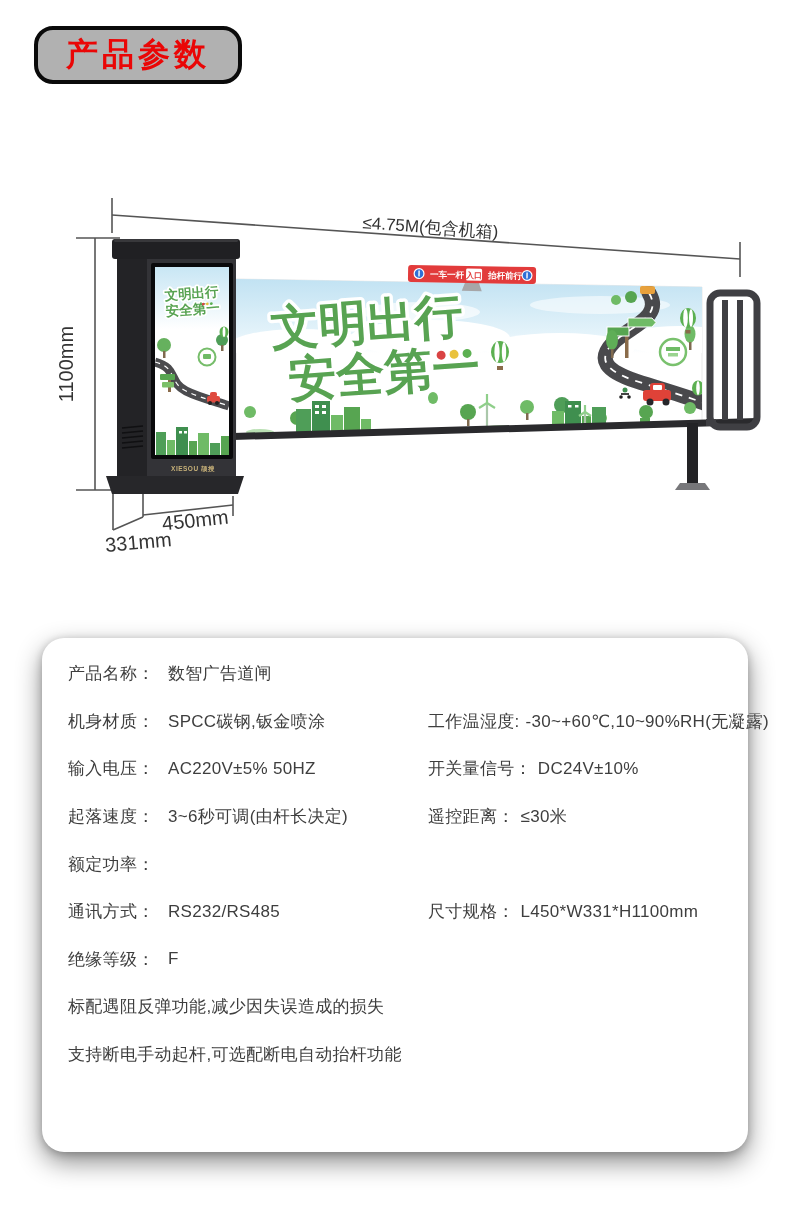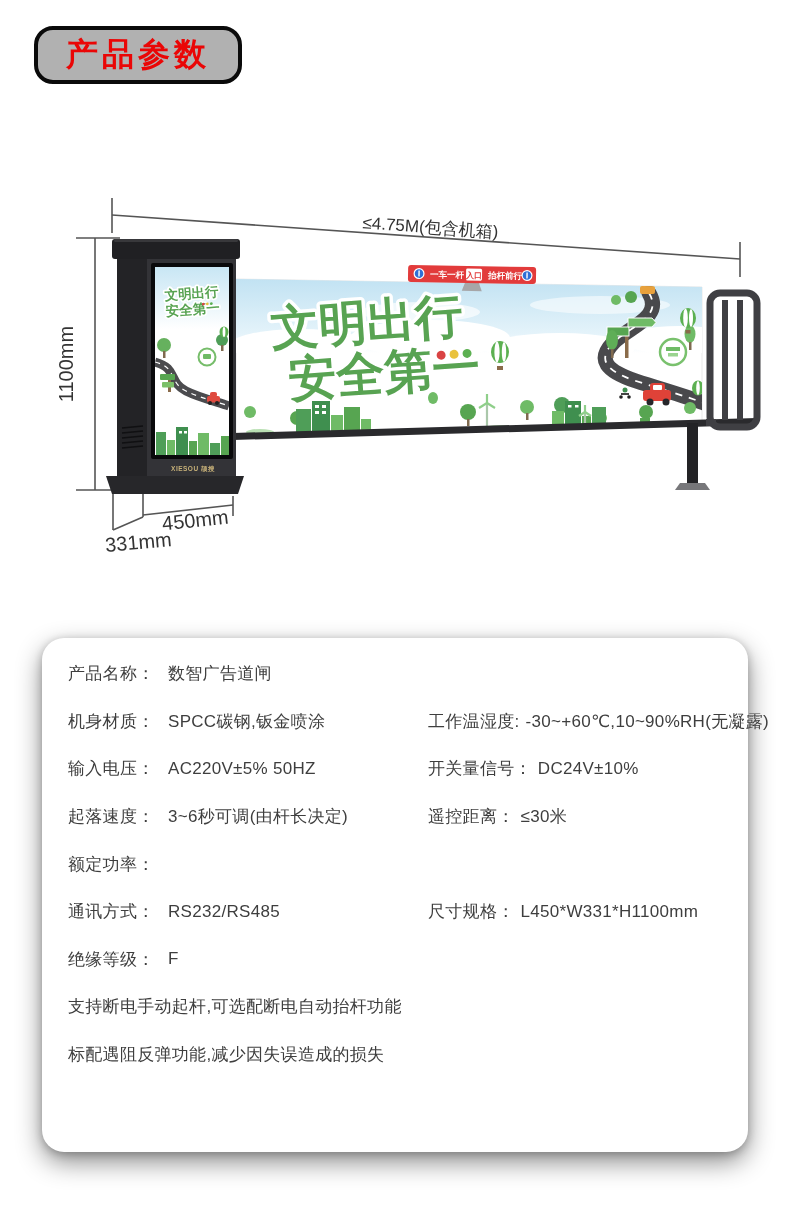--- a/index.html
+++ b/index.html
@@ -349,16 +349,16 @@
           <span class="val">L450*W331*H1100mm</span>
         </div>
     </div>
     <div class="pair">
       <div class="spec left">
           <span class="lab">绝缘等级：</span>
           <span class="val">F</span>
         </div>
     </div>
 
+    <div class="note">标配遇阻反弹功能,减少因失误造成的损失</div>
     <div class="note">支持断电手动起杆,可选配断电自动抬杆功能</div>
-    <div class="note">标配遇阻反弹功能,减少因失误造成的损失</div>
   </div>
 </div>
 
 </body></html>

